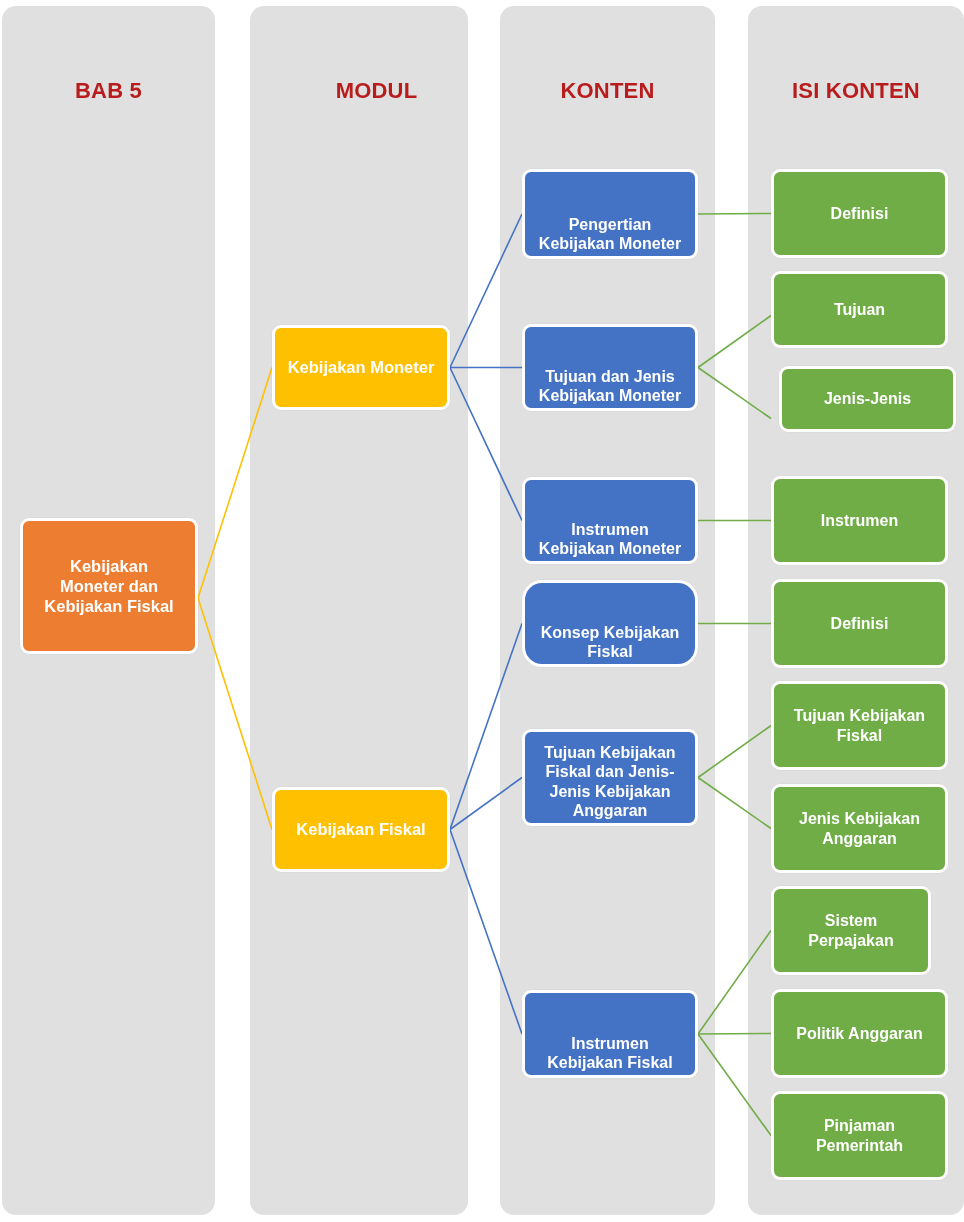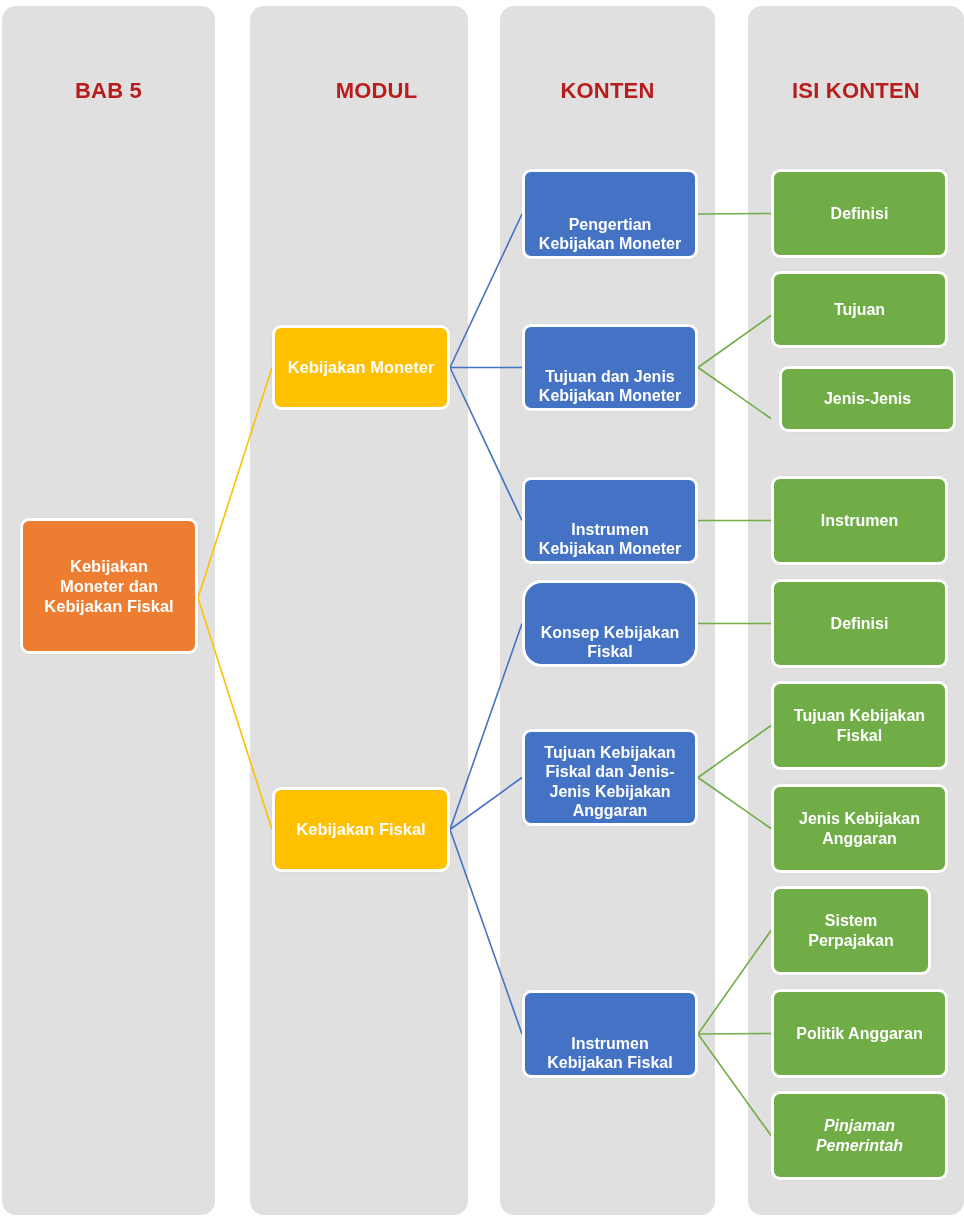--- a/index.html
+++ b/index.html
@@ -131,18 +131,18 @@
       <div class="node leaf" style="left: 771px; top: 784px; width: 177px; height: 89px;">
         <span class="lbl">Jenis Kebijakan
 Anggaran</span>
       </div>
       <div class="node leaf" style="left: 771px; top: 886px; width: 160px; height: 89px;">
         <span class="lbl">Sistem Perpajakan</span>
       </div>
       <div class="node leaf" style="left: 771px; top: 989px; width: 177px; height: 89px;">
         <span class="lbl">Politik  Anggaran</span>
       </div>
-      <div class="node leaf" style="left: 771px; top: 1091px; width: 177px; height: 89px; font-style: italic;">
+      <div class="node leaf" style="left: 771px; top: 1091px; width: 177px; height: 89px;">
         <span class="lbl">Pinjaman
 Pemerintah</span>
       </div>
     </div>
 </div>
 
 </body></html>

